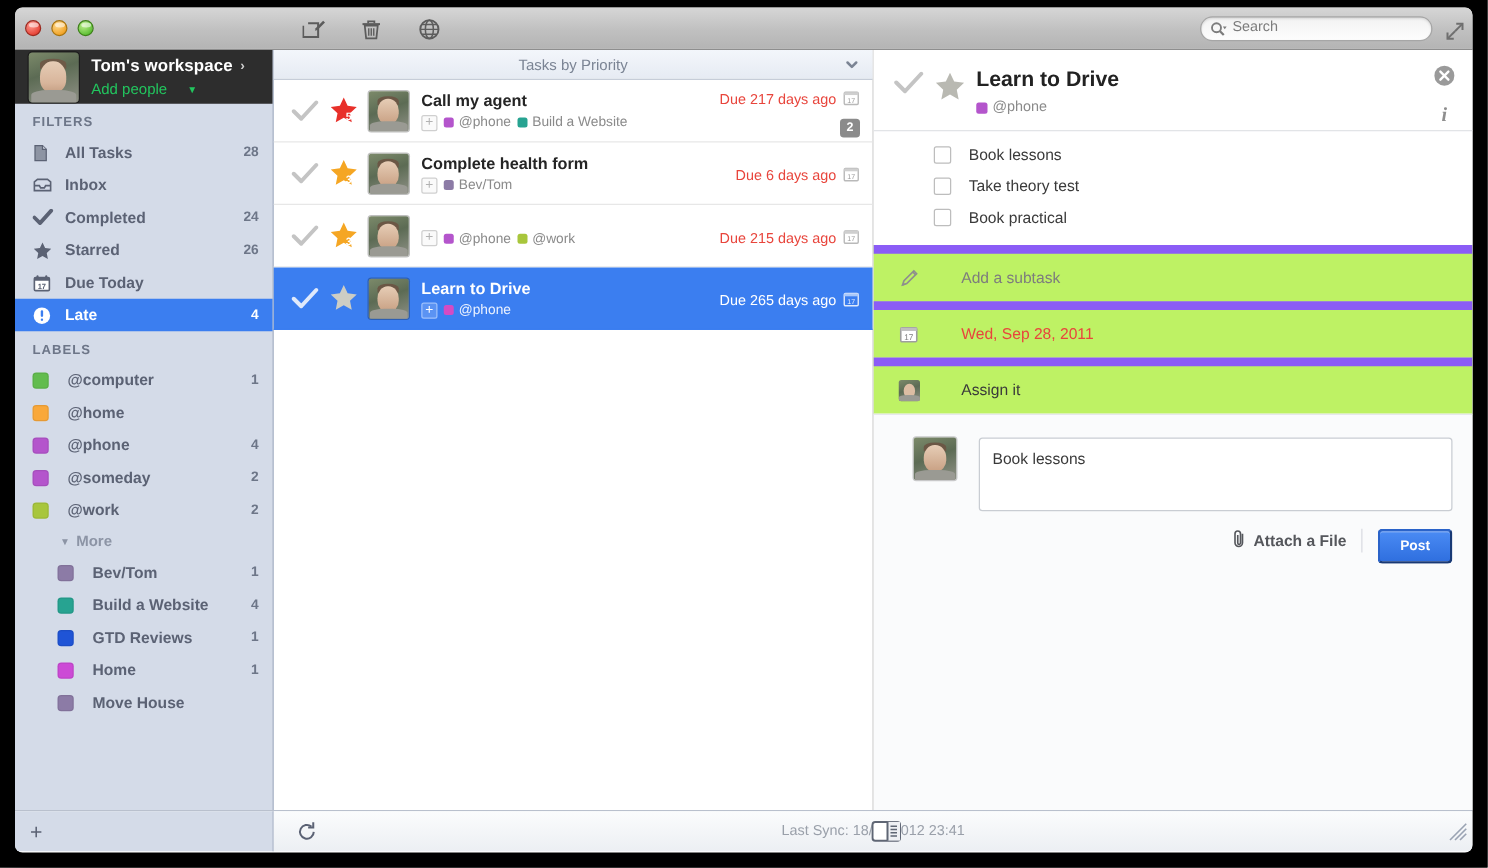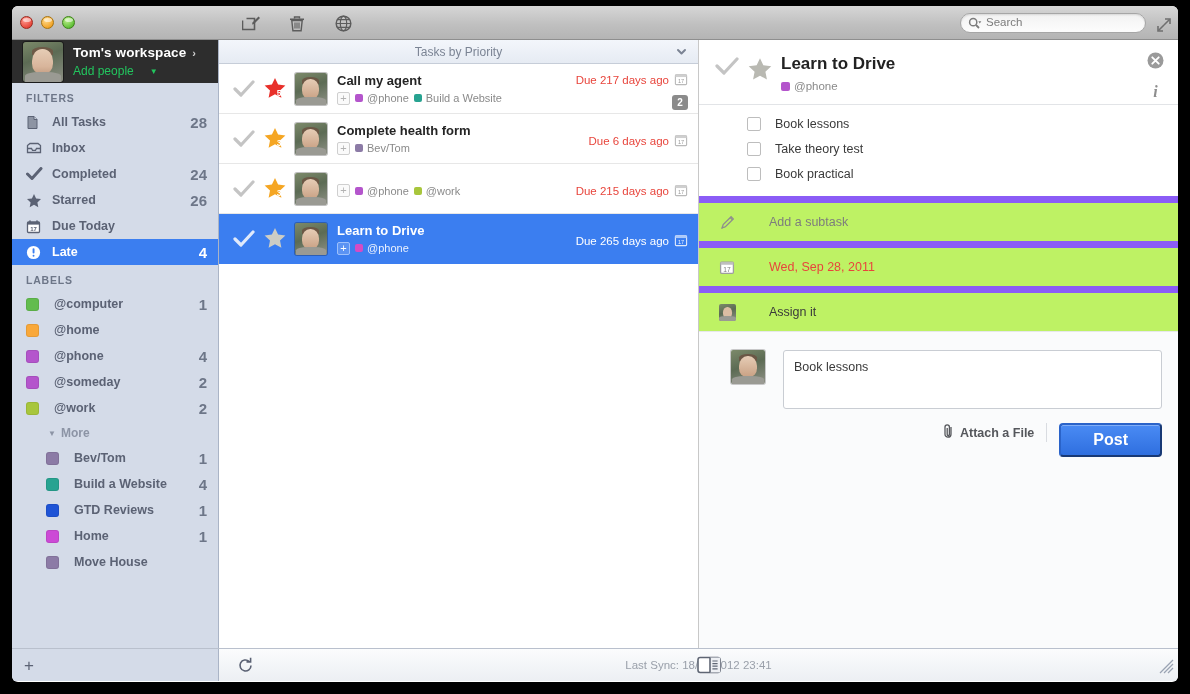--- a/index.html
+++ b/index.html
@@ -95,21 +95,21 @@
     font-size: 10.5px; font-weight: bold; color: #6d7688;
     letter-spacing: .8px; padding: 9px 0 5px 14px;
   }
   .nav-item {
     height: 26px; display: flex; align-items: center;
     padding: 0 11px 0 14px; font-size: 12.5px; font-weight: bold; color: #5b6274;
     cursor: default;
   }
   .nav-item .ni-ico { width: 20px; flex: none; display: flex; align-items: center; justify-content: flex-start; }
   .nav-item .ni-label { flex: 1; margin-left: 6px; }
-  .nav-item .ni-count { font-size: 15px; font-weight: bold; color: #6d7688; }
+  .nav-item .ni-count { font-size: 11px; font-weight: bold; color: #6d7688; }
   .nav-item.sel { background: #3b7ef0; color: #fff; }
   .nav-item.sel .ni-count { color: #fff; }
 
   .swatch { width: 13px; height: 13px; border-radius: 3px; flex: none; box-shadow: inset 0 0 0 1px rgba(0,0,0,0.08); }
   .nav-item.lbl .ni-ico { width: 22px; }
   .more-row {
     height: 24px; display:flex; align-items:center; padding-left: 36px;
     font-size: 12px; font-weight: bold; color: #8c94a5;
   }
   .more-row .tri { font-size: 8px; margin-right: 5px; }
@@ -233,22 +233,22 @@
     font-family: "Liberation Sans", sans-serif; resize: none;
   }
   .c-tools { display: flex; align-items: flex-start; justify-content: flex-end;
              margin-top: 14px; gap: 12px; }
   .attach { display: flex; align-items: center; gap: 6px; font-size: 12.5px;
             font-weight: bold; color: #55575c; padding-right: 12px;
             border-right: 1px solid #d9dce1; }
   .post-btn {
     background: linear-gradient(to bottom, #4a8bf4, #2f6fdf);
     border: 1px solid #२a63c9; border-color: #2a63c9;
-    color: #fff; font-size: 16px; font-weight: bold;
-    padding: 6px 32px; border-radius: 4px; cursor: default;
+    color: #fff; font-size: 11px; font-weight: bold;
+    padding: 6px 16px; border-radius: 4px; cursor: default;
     box-shadow: inset 0 1px 0 rgba(255,255,255,0.3);
   }
 
   
   .bottom { height: 33px; display: flex; border-top: 1px solid #b9c0cd; }
   .b-left {
     width: 207px; flex: none; background: #d4dbe8; border-right: 1px solid #aab4c6;
     display: flex; align-items: center; padding-left: 12px;
   }
   .b-right {

